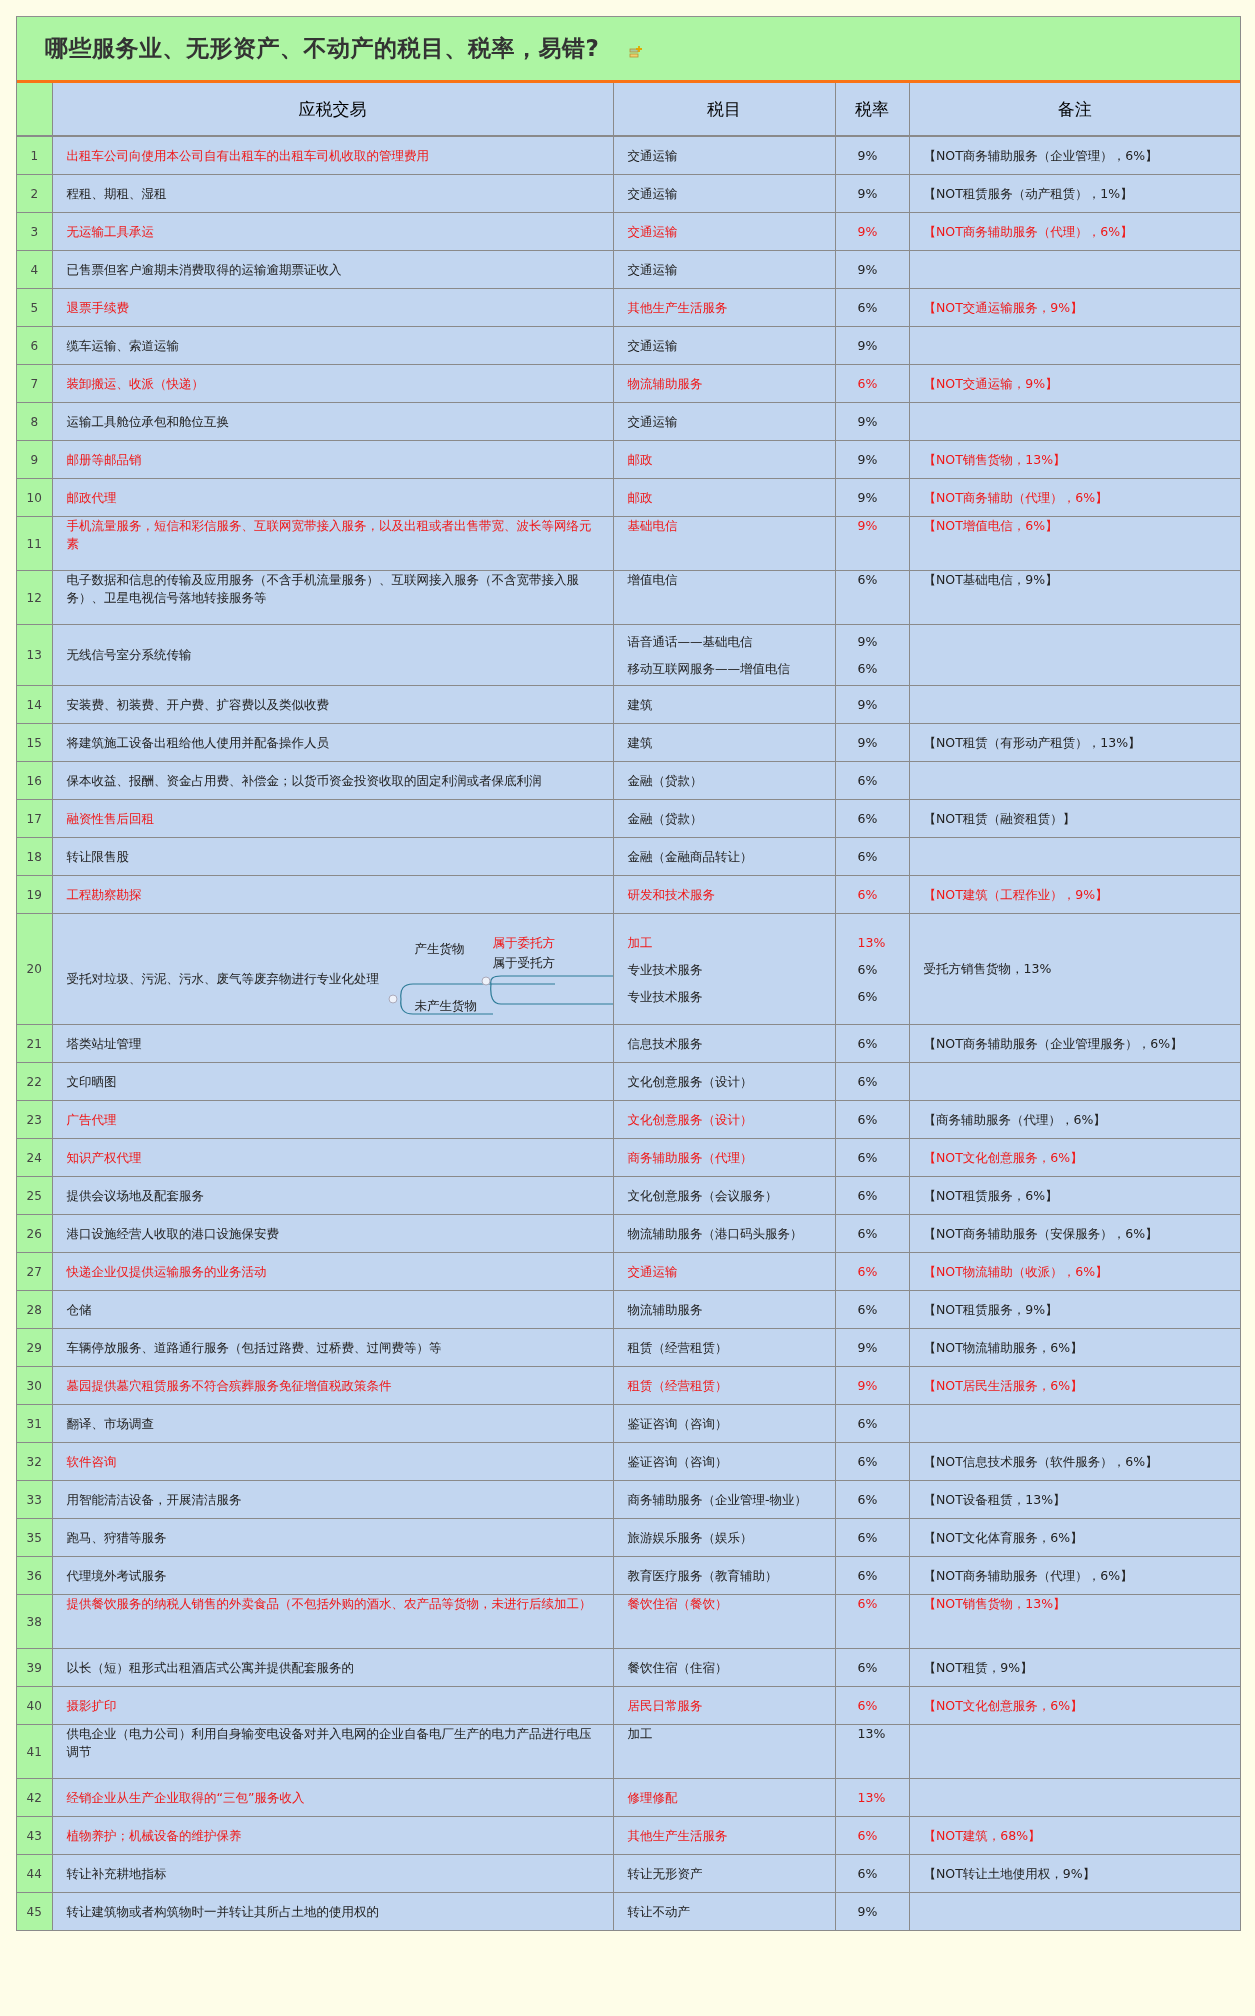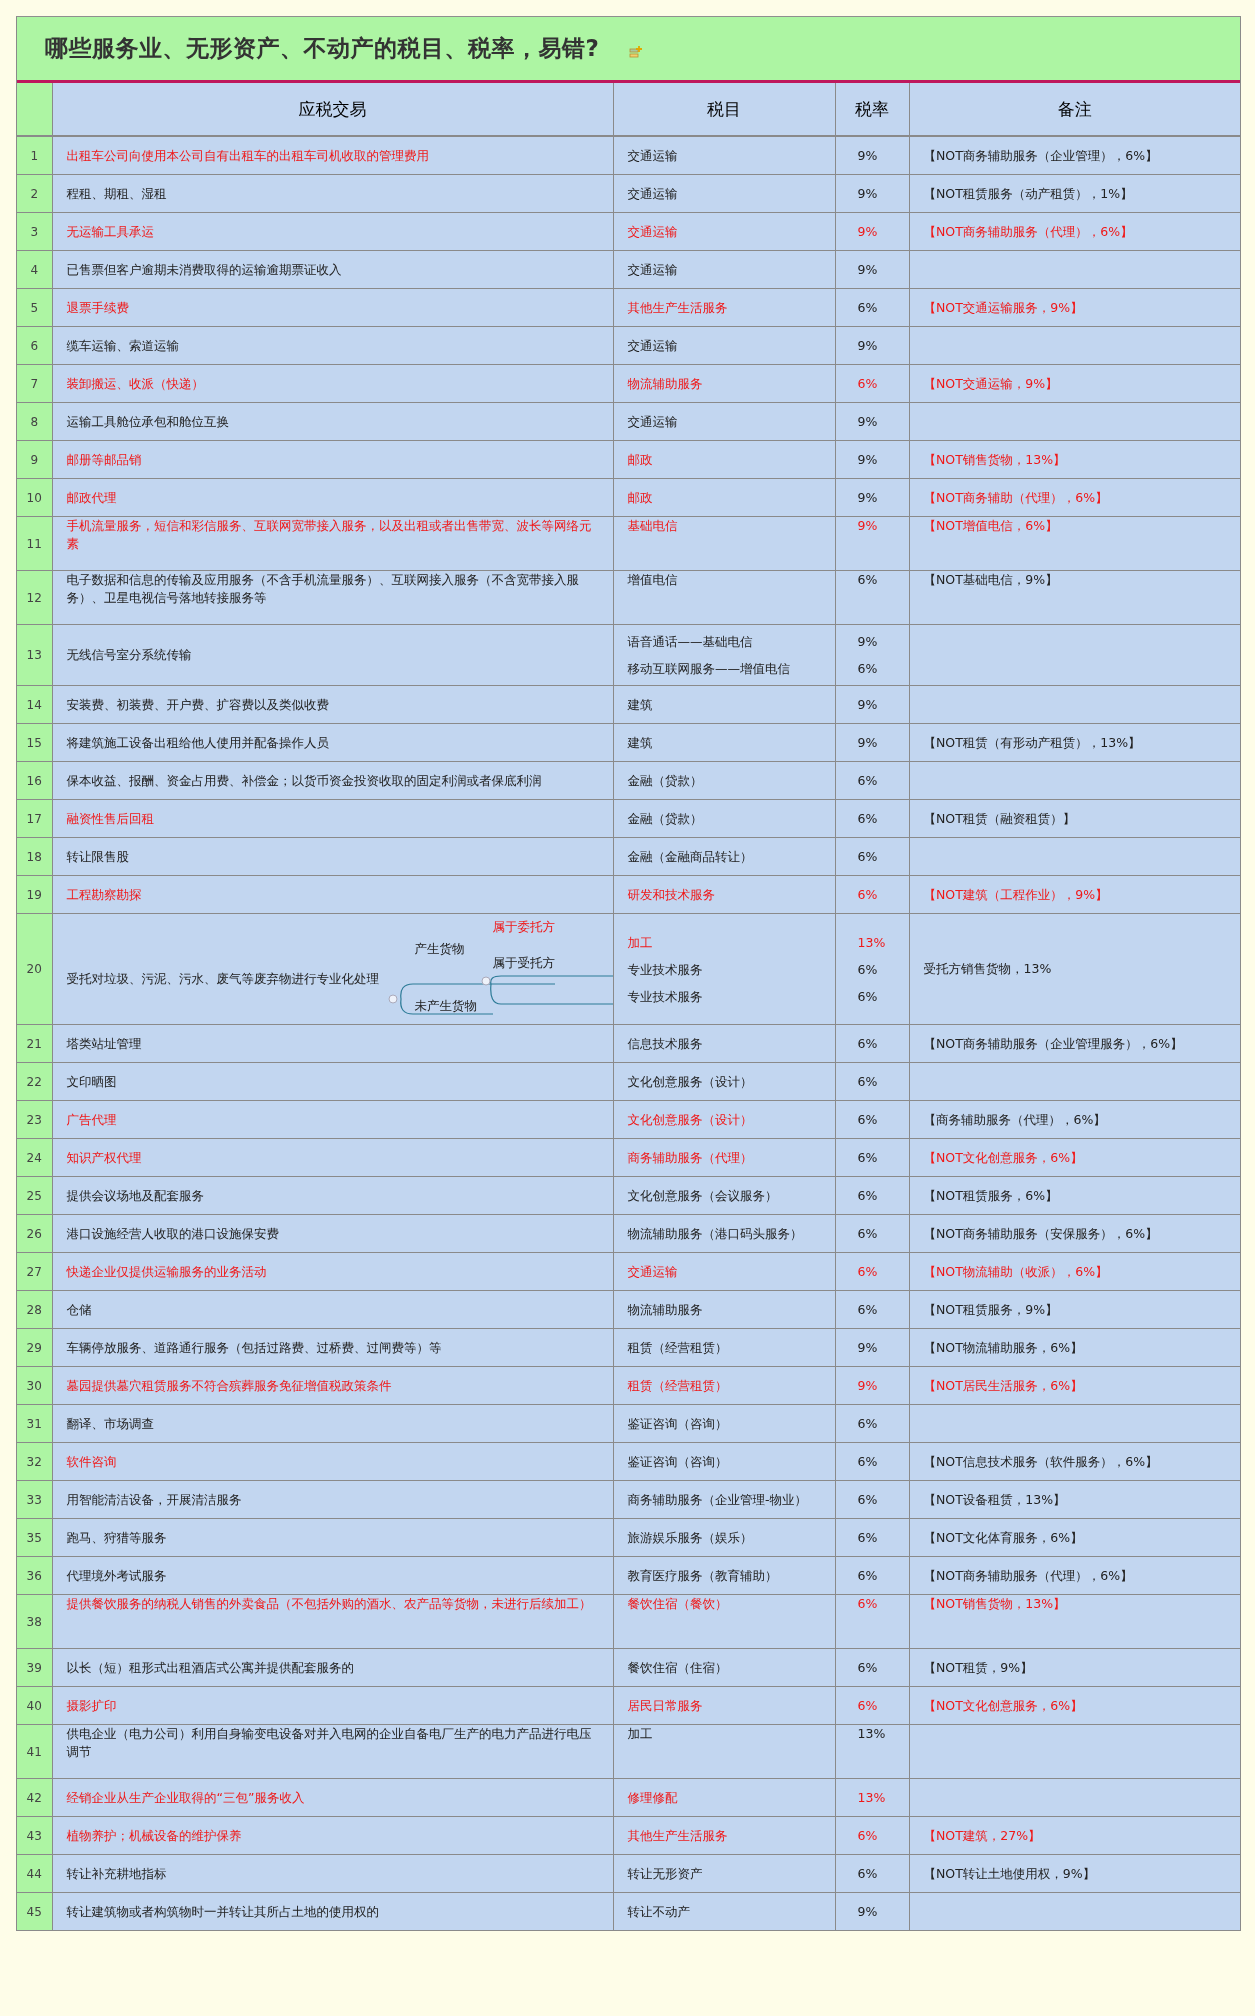--- a/index.html
+++ b/index.html
@@ -1,18 +1,18 @@
 <!DOCTYPE html>
 <html><head>
 <meta charset="utf-8">
 <style>
   html, body { margin:0; padding:0; }
   body { background:#fefde8; width:1255px; height:2016px; font-family:"DejaVu Sans","Liberation Sans",sans-serif; position:relative; }
   .frame { position:absolute; left:16px; top:16px; width:1223px; border:1px solid #8a8a8a; border-top:1px solid #8f8f8f; background:#c2d6f0; }
-  .title-bar { height:66px; background:#adf5a3; display:flex; align-items:center; padding-left:28px; border-bottom:3px solid #be185d; box-sizing:border-box;gap:14px; }
+  .title-bar { height:66px; background:#adf5a3; display:flex; align-items:center; padding-left:28px; border-bottom:3px solid #f97316; box-sizing:border-box;gap:14px; }
   .title-text { font-size:23px; font-weight:bold; color:#333; letter-spacing:0.5px; }
   .title-icon { display:inline-block; margin-left:16px; width:14px; height:14px; position:relative; top:2px; }
   table { border-collapse:collapse; width:100%; table-layout:fixed; font-size:12.5px; color:#222; }
   col.c-idx { width:35px; }
   col.c-desc { width:561px; }
   col.c-cat { width:222px; }
   col.c-rate { width:74px; }
   col.c-note { width:331px; }
   th { height:50px; background:#c2d6f0; font-weight:normal; font-size:17px; color:#000000; border-left:1px solid #8a8a8a; border-bottom:2px solid #8a8a8a; }
   th.idx-h { background:#adf5a3; border-left:none; }
@@ -208,21 +208,21 @@
                 <path d="M348 85 Q346 70 360 70 L502 70" fill="none" stroke="#2b7a96" stroke-width="1.2"></path>
                 <path d="M348 85 Q346 100 360 100 L440 100" fill="none" stroke="#2b7a96" stroke-width="1.2"></path>
                 <path d="M438 70 Q436 62 448 62 L560 62" fill="none" stroke="#2b7a96" stroke-width="1.2"></path>
                 <path d="M438 70 Q436 90 448 90 L560 90" fill="none" stroke="#2b7a96" stroke-width="1.2"></path>
                 <circle cx="340" cy="85" r="4" fill="#eef2fa" stroke="#aab"></circle>
                 <circle cx="433" cy="67" r="4" fill="#eef2fa" stroke="#aab"></circle>
               </svg>
               <span class="mm-node" style="left:0;top:56px">受托对垃圾、污泥、污水、废气等废弃物进行专业化处理</span>
               <span class="mm-node" style="left:348px;top:26px">产生货物</span>
               <span class="mm-node" style="left:348px;top:83px">未产生货物</span>
-              <span class="mm-node red" style="left:426px;top:4px">属于委托方</span>
+              <span class="mm-node red" style="left:426px;top:20px">属于委托方</span>
               <span class="mm-node" style="left:426px;top:40px">属于受托方</span>
             </div>
           </td>
           <td class="cat">
             <span class="sub-line red">加工</span>
             <span class="sub-line">专业技术服务</span>
             <span class="sub-line">专业技术服务</span>
           </td>
           <td class="rate">
             <span class="sub-line red">13%</span>
@@ -369,21 +369,21 @@
           <td class="desc red">经销企业从生产企业取得的“三包”服务收入</td>
           <td class="cat red">修理修配</td>
           <td class="rate red">13%</td>
           <td class="note"></td>
         </tr>
         <tr>
           <td class="idx">43</td>
           <td class="desc red">植物养护；机械设备的维护保养</td>
           <td class="cat red">其他生产生活服务</td>
           <td class="rate red">6%</td>
-          <td class="note red">【NOT建筑，27%】</td>
+          <td class="note red">【NOT建筑，68%】</td>
         </tr>
         <tr>
           <td class="idx">44</td>
           <td class="desc">转让补充耕地指标</td>
           <td class="cat">转让无形资产</td>
           <td class="rate">6%</td>
           <td class="note">【NOT转让土地使用权，9%】</td>
         </tr>
         <tr>
           <td class="idx">45</td>

